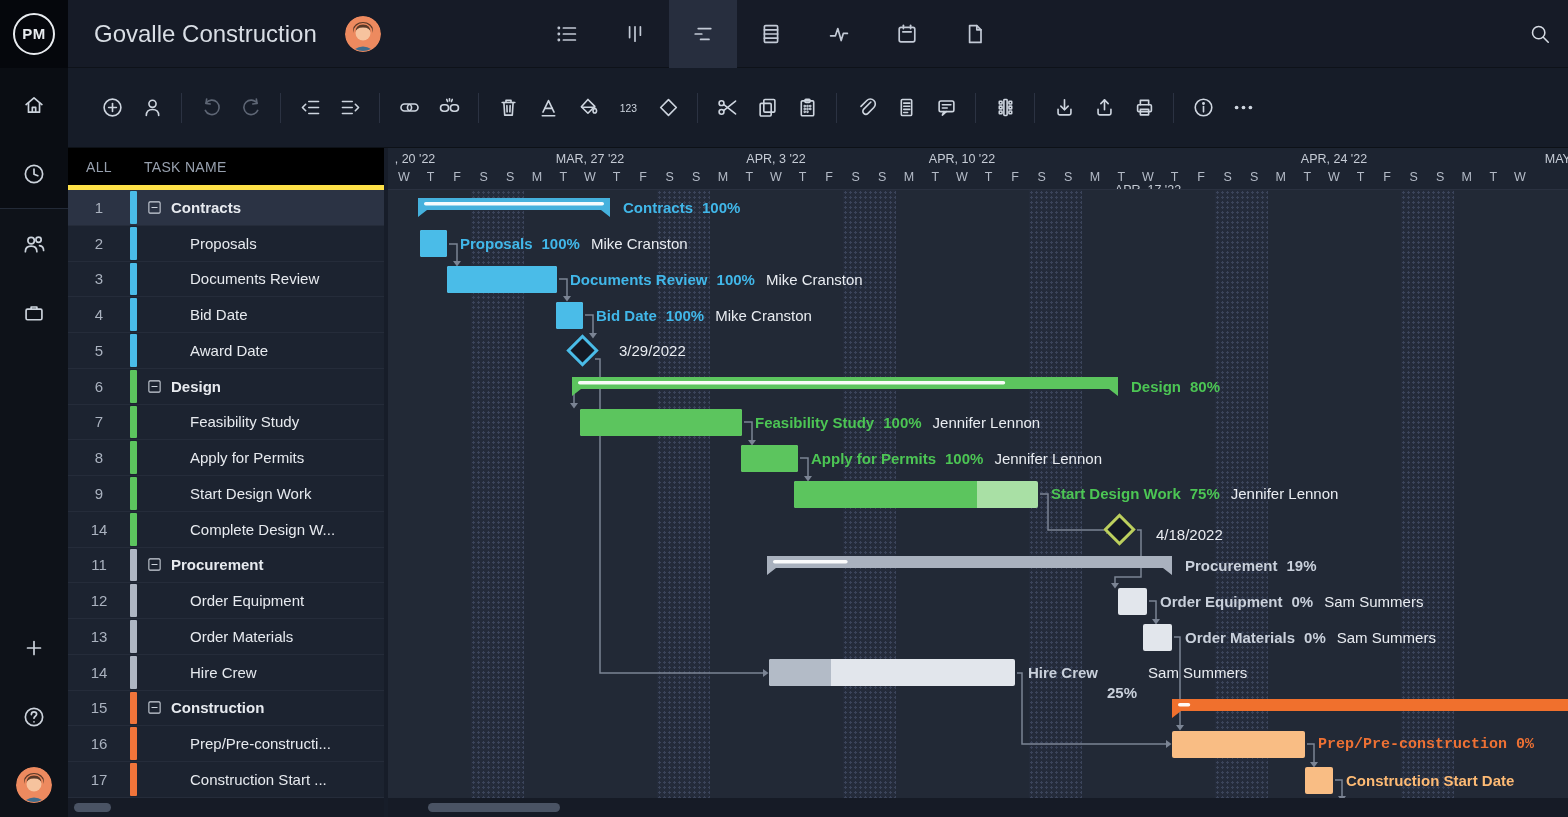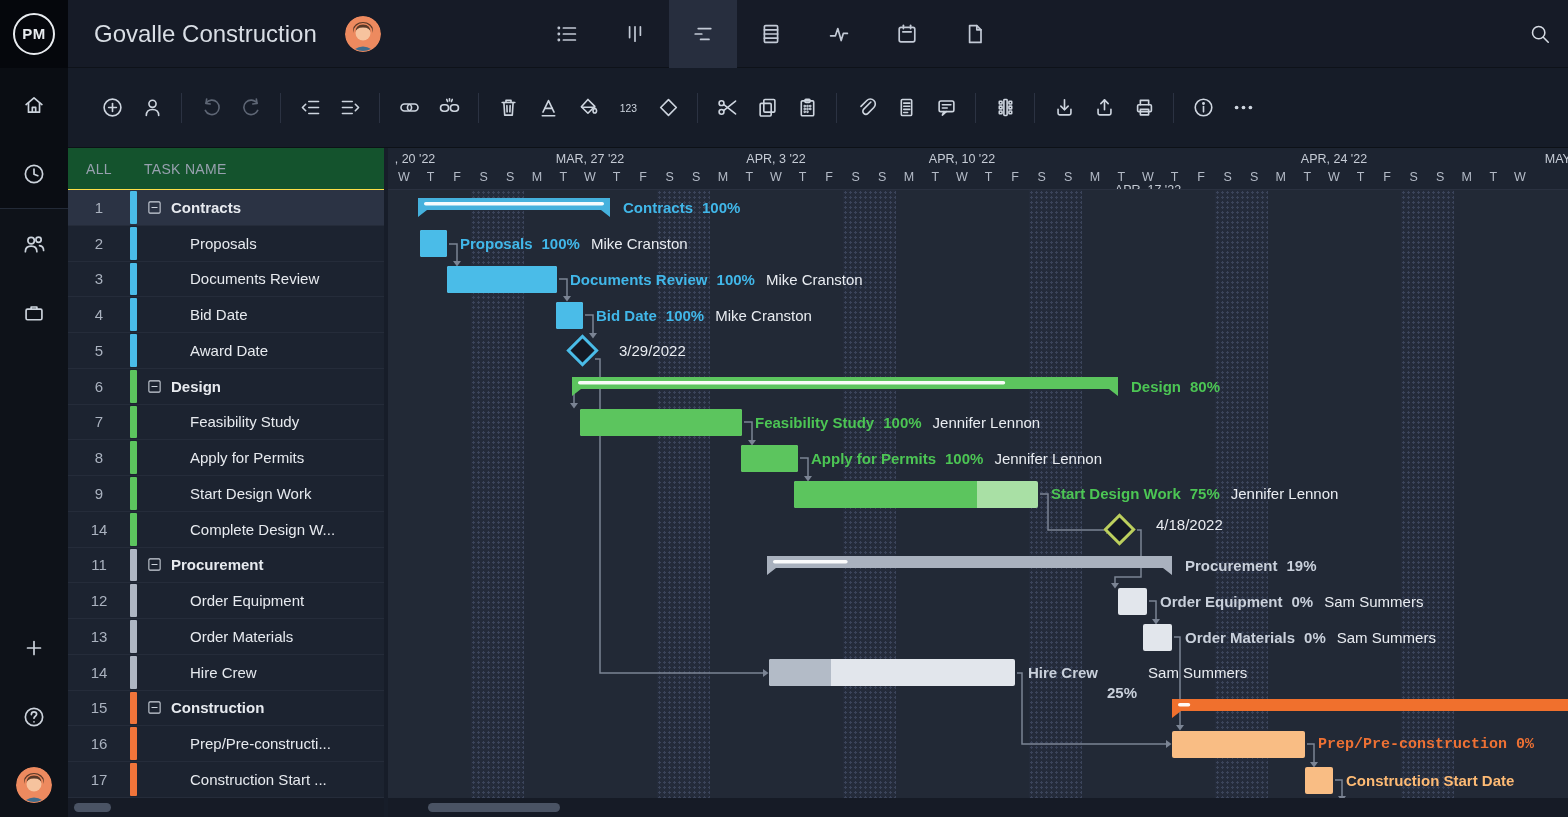--- a/index.html
+++ b/index.html
@@ -35,21 +35,21 @@
   .tb-btn { border:none; background:transparent; color:#ced5df; width:40px; height:44px; display:flex; align-items:center; justify-content:center; cursor:pointer; }
   .tb-btn svg { width:23px; height:23px; }
   .tb-btn.dim { color:#5e6675; }
   .tb-divider { width:1px; height:30px; background:#2b3242; margin:0 9px; }
 
   
   .content { position:absolute; left:68px; top:148px; width:1500px; height:669px; display:flex; }
 
   
   .task-panel { width:316px; height:669px; background:#1c2330; display:flex; flex-direction:column; flex:0 0 316px; }
-  .tl-header { height:42px; display:flex; align-items:center; background:#14532d; border-bottom:1px solid #fde047; }
+  .tl-header { height:42px; display:flex; align-items:center; background:#000000; border-bottom:5px solid #fde047; }
   .tl-header .col-num { width:62px; text-align:center; color:#97a0ae; font-size:14px; letter-spacing:.3px; cursor:pointer; }
   .tl-header .col-name { padding-left:14px; color:#97a0ae; font-size:14px; letter-spacing:.3px; }
   .tl-rows { height:608px; overflow:hidden; }
   .task-row { height:35.76px; display:flex; align-items:stretch; border-bottom:1px solid #252c3a; cursor:pointer; background:#1c2330; }
   .task-row.selected { background:#2b3344; }
   .task-row .numcell { width:62px; display:flex; align-items:center; justify-content:center; color:#aab2bf; font-size:15px; }
   .task-row .strip { width:7px; margin:1px 0; border-radius:1px; }
   .task-row .namecell { flex:1; display:flex; align-items:center; color:#e7eaef; font-size:15px; overflow:hidden; white-space:nowrap; }
   .task-row .namecell.child { padding-left:53px; }
   .task-row .namecell.section { padding-left:10px; font-weight:bold; gap:9px; }
@@ -708,21 +708,21 @@
           </div>
           <div class="gbar" style="left: 406px; top: 290.58px; width: 244px; background: rgb(169, 224, 165);">
             <div class="done" style="width: 75%; background: rgb(92, 197, 94);"></div>
           </div>
           <div class="glabel" style="left: 663px; top: 293.98px;">
             <span class="nm" style="color: rgb(76, 197, 84);">Start Design Work</span>
             <span class="pct" style="color: rgb(76, 197, 84);">75%</span>
             <span class="asg">Jennifer Lennon</span>
           </div>
           <div class="gmilestone" style="left: 719.5px; top: 328.24px; border: 3px solid rgb(188, 207, 94);"></div>
-          <div class="glabel" style="left: 768px; top: 324px;">
+          <div class="glabel" style="left: 768px; top: 334px;">
             <span style="color: rgb(233, 236, 241);">4/18/2022</span>
           </div>
           <div class="gsummary" style="left: 379px; top: 365.6px;"><svg width="405" height="20" viewBox="0 0 405 20">
               <polygon points="0,0 405,0 405,19 396,12 9,12 0,19" fill="#a9b1be"></polygon>
               <rect x="6" y="4" width="74.67" height="3.6" rx="1.8" fill="#ffffff" opacity="0.95"></rect>
             </svg></div>
           <div class="glabel" style="left: 797px; top: 365.5px;">
             <span class="nm" style="color: rgb(201, 208, 219);">Procurement</span>
             <span class="pct" style="color: rgb(201, 208, 219);">19%</span>
           </div>

